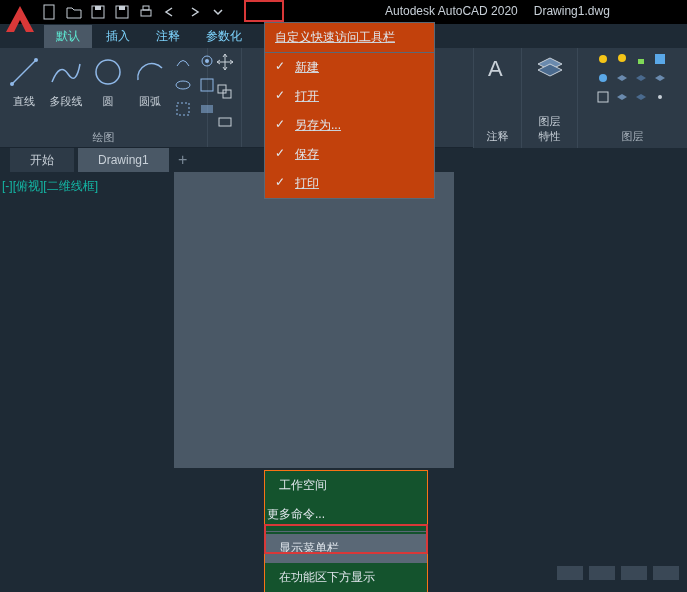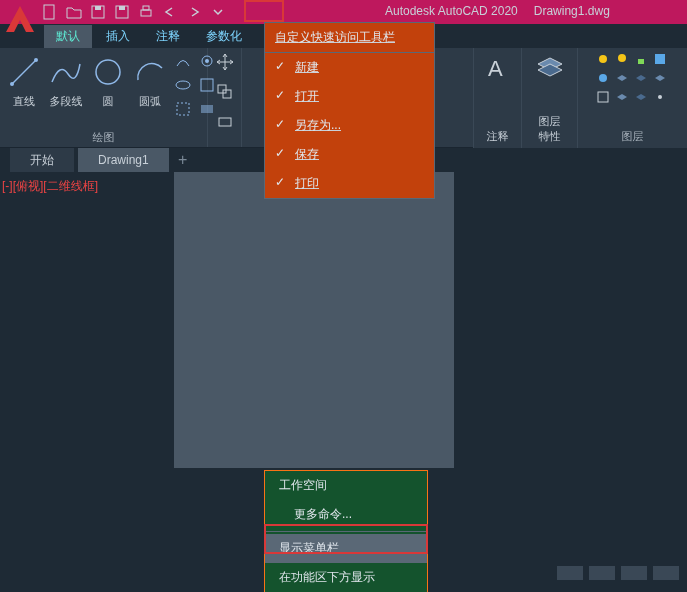--- a/index.html
+++ b/index.html
@@ -1,18 +1,18 @@
 <!DOCTYPE html>
 <html><head>
 <meta charset="utf-8">
 <style>
 * { margin: 0; padding: 0; box-sizing: border-box; font-family: "Microsoft YaHei", sans-serif; }
 body { background: #1e2a35; color: #c8d0d8; width: 687px; height: 592px; overflow: hidden; position: relative; }
 
-.titlebar { height: 24px; background: #be185d; display: flex; align-items: center; position: relative; }
+.titlebar { height: 24px; background: #000000; display: flex; align-items: center; position: relative; }
 .quick-access { display: flex; gap: 4px; padding-left: 40px; align-items: center; }
 .qat-icon { width: 20px; height: 20px; display: flex; align-items: center; justify-content: center; }
 .app-logo { position: absolute; left: 2px; top: 2px; width: 36px; height: 36px; z-index: 10; }
 .title-text { position: absolute; left: 385px; top: 4px; font-size: 12px; color: #c8d0d8; display: flex; gap: 16px; }
 .red-box-top { position: absolute; left: 244px; top: 0; width: 40px; height: 22px; border: 2px solid #d93838; z-index: 20; }
 
 .tabs-row { height: 24px; background: #1e2a35; display: flex; align-items: center; padding-left: 44px; gap: 2px; }
 .tab { padding: 3px 12px; font-size: 12px; color: #7dd3fc; cursor: pointer; }
 .tab.active { background: #4a5866; color: #5eead4; }
 
@@ -34,21 +34,21 @@
 .dropdown-sep { height: 1px; background: #5a6876; margin: 2px 0; }
 
 .dropdown-lower { position: absolute; left: 264px; top: 470px; width: 164px; background: #14532d; border: 1px solid #f97316; z-index: 30; }
 
 .file-tabs { height: 24px; background: #1e2a35; display: flex; align-items: center; padding-left: 10px; gap: 4px; }
 .file-tab { padding: 10px 20px; font-size: 12px; color: #c8d0d8; background: #2d3a47; }
 .file-tab.active { background: #4a5866; }
 .file-tab-plus { width: 20px; height: 20px; display: flex; align-items: center; justify-content: center; color: #7a8896; }
 
 .viewport { position: absolute; left: 0; top: 172px; right: 0; bottom: 0; background: #1e2a35; }
-.view-label { position: absolute; left: 2px; top: 6px; font-size: 12px; color: #ef4444; }
+.view-label { position: absolute; left: 2px; top: 6px; font-size: 12px; color: #14b8a6; }
 .draw-area { position: absolute; left: 174px; top: 0px; width: 280px; height: 296px; background: #4a5866; }
 
 .right-panels { position: absolute; right: 0; top: 48px; display: flex; }
 .rp { border-left: 1px solid #3a4856; padding: 4px 6px; display: flex; flex-direction: column; align-items: center; background: #2d3a47; height: 100px; justify-content: space-between; }
 .rp-grid { display: grid; grid-template-columns: repeat(4, 16px); gap: 3px; }
 .rp-cell { width: 16px; height: 16px; }
 
 .red-box-bottom { position: absolute; left: 264px; top: 524px; width: 164px; height: 30px; border: 2px solid #d93838; z-index: 40; pointer-events: none; }
 
 .watermark { position: absolute; right: 8px; bottom: 12px; display: flex; gap: 6px; z-index: 5; }
@@ -280,21 +280,21 @@
   <div class="dropdown-header">自定义快速访问工具栏</div>
   <div class="dropdown-item checked">新建</div>
   <div class="dropdown-item checked">打开</div>
   <div class="dropdown-item checked">另存为...</div>
   <div class="dropdown-item checked">保存</div>
   <div class="dropdown-item checked">打印</div>
 </div>
 
 <div class="dropdown-lower">
   <div class="dropdown-item" style="padding-left:14px">工作空间</div>
-  <div class="dropdown-item" style="padding-left:29px">更多命令...</div>
+  <div class="dropdown-item" style="padding-left:2px">更多命令...</div>
   <div class="dropdown-sep"></div>
   <div class="dropdown-item" style="padding-left:14px;background:#5a6876">显示菜单栏</div>
   <div class="dropdown-item" style="padding-left:14px">在功能区下方显示</div>
 </div>
 
 <div class="red-box-bottom"></div>
 
 <div class="watermark">
   <div class="wm-block"></div>
     <div class="wm-block"></div>

